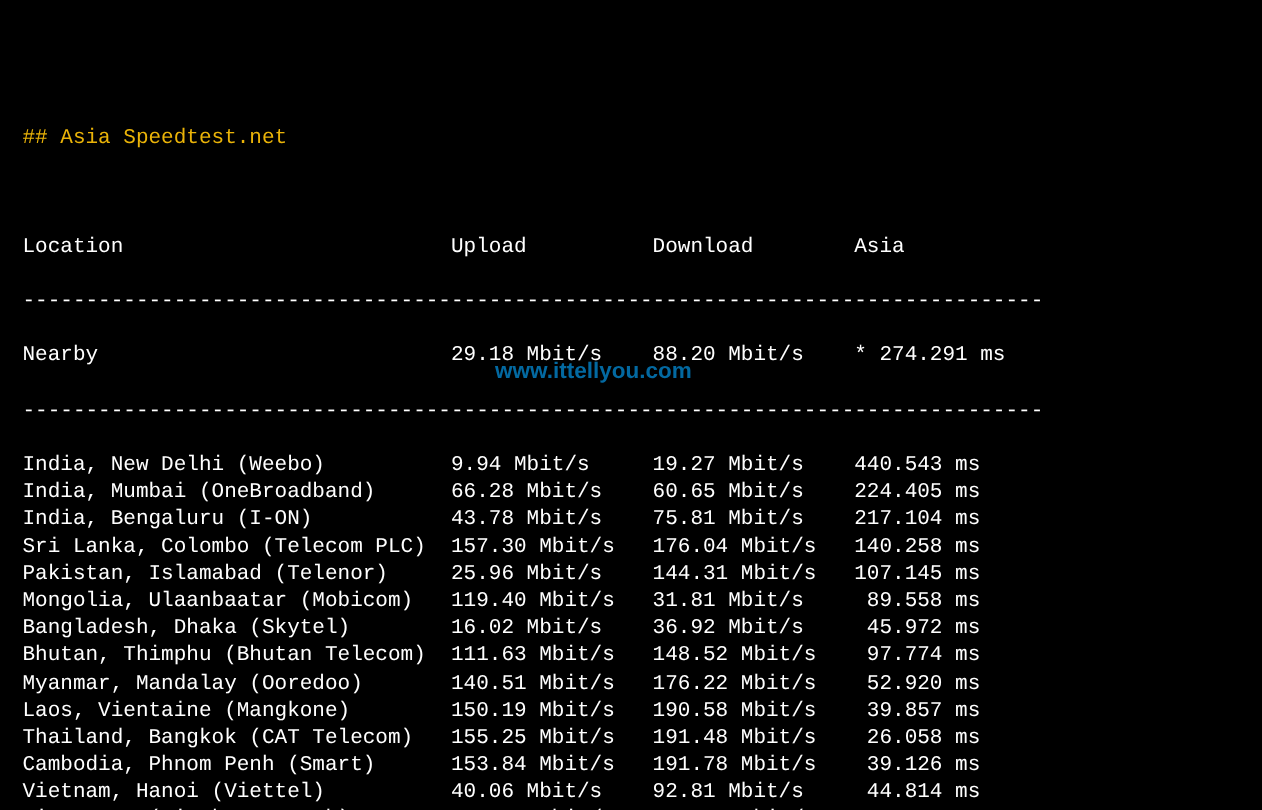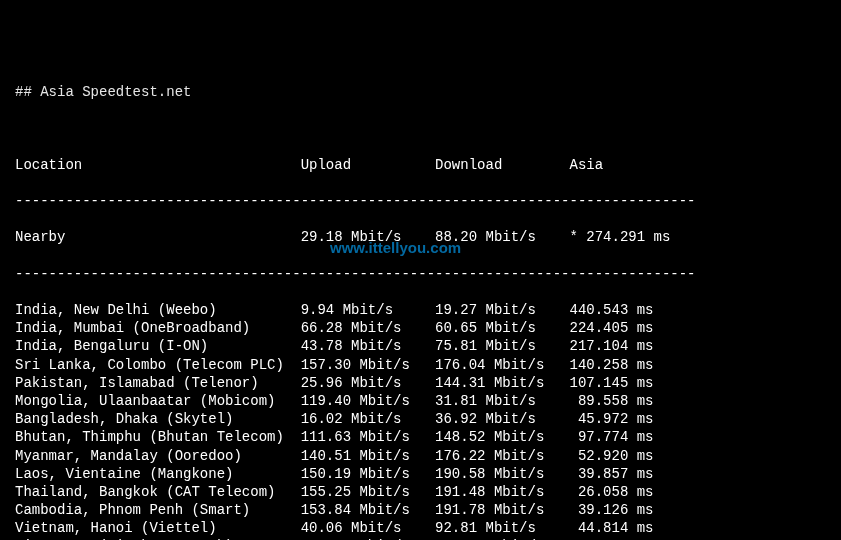--- a/index.html
+++ b/index.html
@@ -6,21 +6,21 @@
       background: #000;
       color: #fff;
       font-family: "Courier New", monospace;
       font-size: 14px;
       margin: 0;
       padding: 10px 15px;
       white-space: pre;
       line-height: 1.3;
     }
     .header {
-      color: #e5e5e5;
+      color: #eab308;
     }
     .watermark {
       color: #0369a1;
       position: absolute;
       left: 330px;
       top: 238px;
       font-weight: bold;
       font-family: Arial, sans-serif;
       font-size: 15px;
       z-index: 10;

